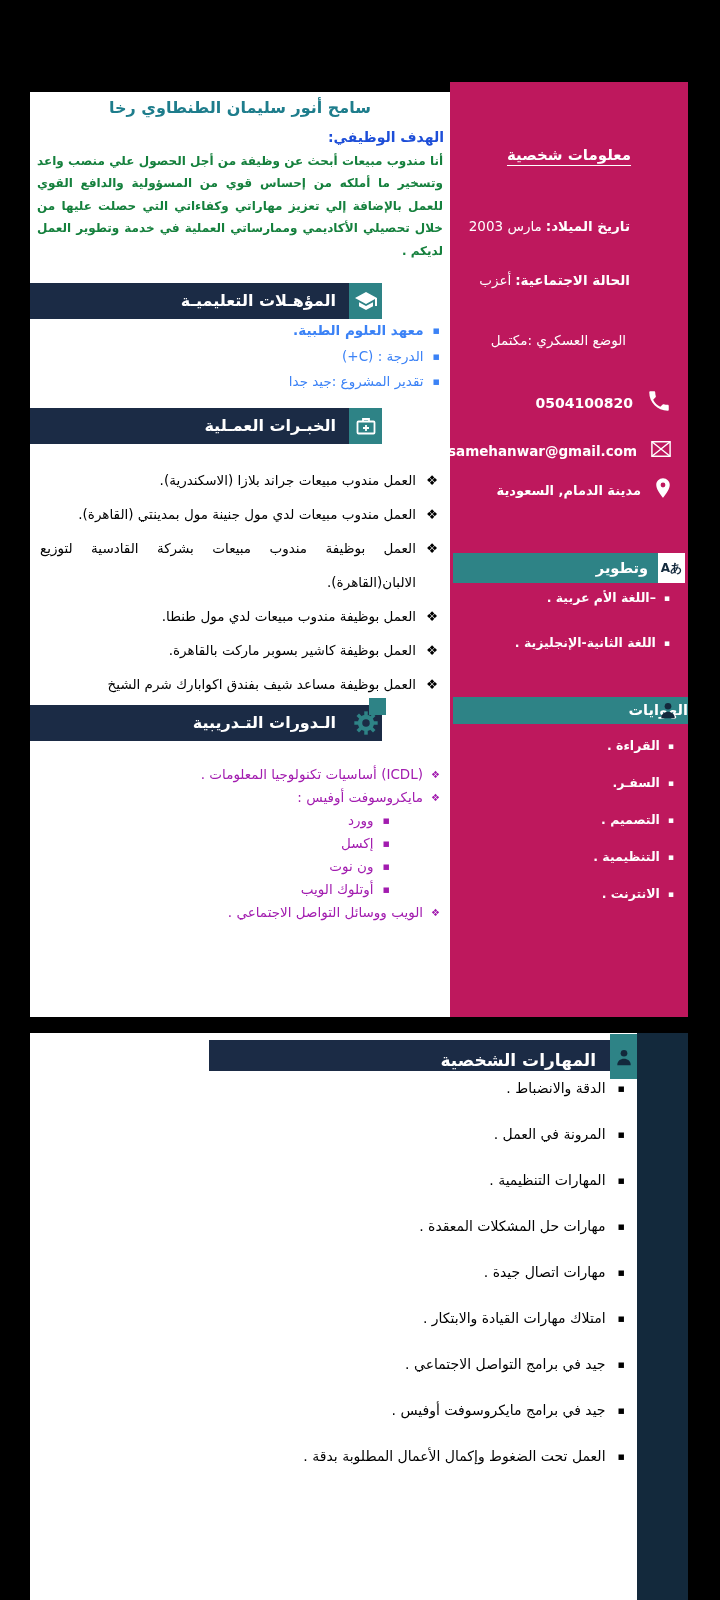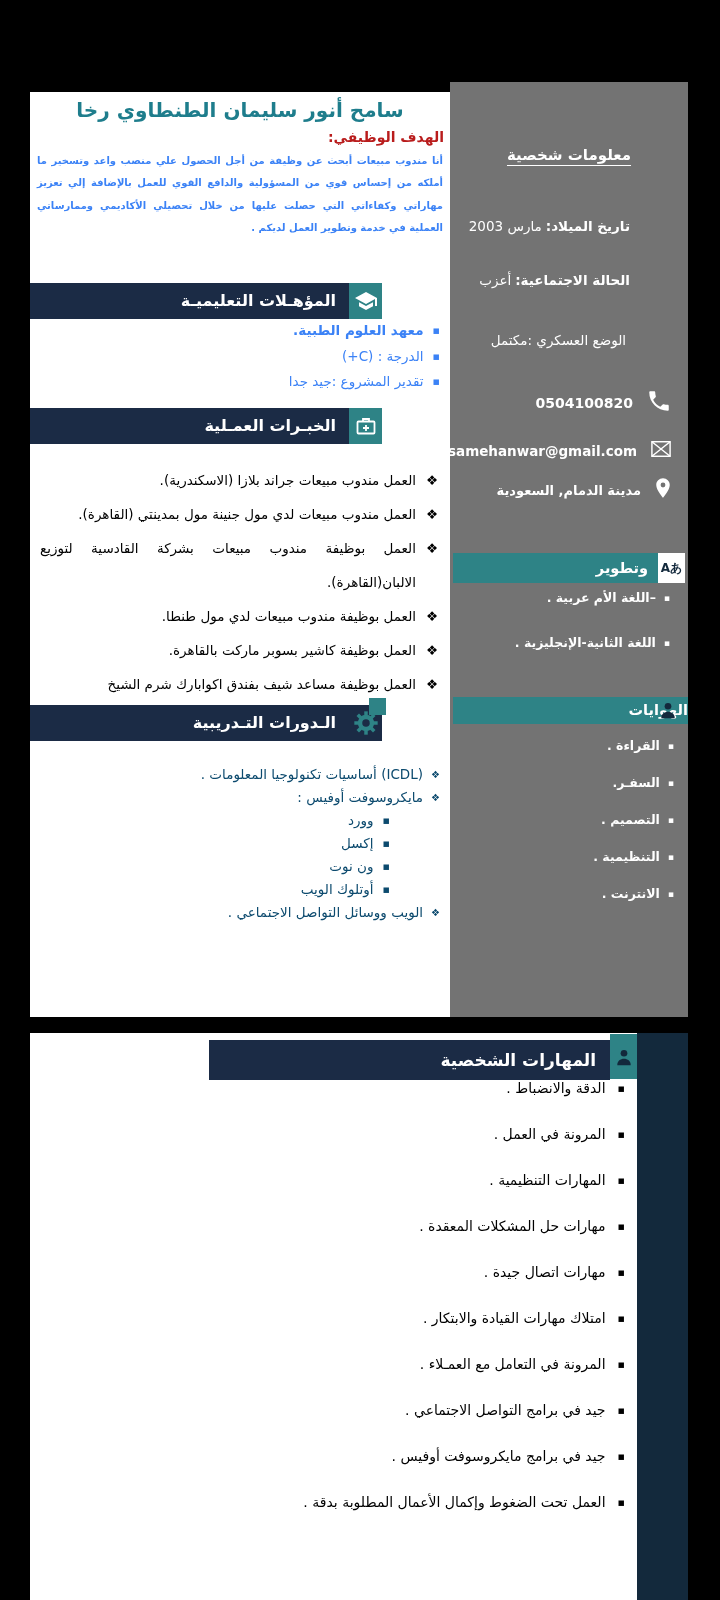--- a/index.html
+++ b/index.html
@@ -3,39 +3,39 @@
 <meta charset="utf-8">
 <style>
   html,body{margin:0;padding:0}
   body{
     width:720px;height:1600px;position:relative;overflow:hidden;
     background:#000;font-family:"DejaVu Sans",sans-serif;
   }
   .abs{position:absolute}
   
   #p1{left:30px;top:92px;width:420px;height:925px;background:#fff;position:absolute;direction:rtl}
-  #sb{left:450px;top:82px;width:238px;height:935px;background:#737373;position:absolute;direction:rtl;color:#fff}
+  #sb{left:450px;top:82px;width:238px;height:935px;background:#be185d;position:absolute;direction:rtl;color:#fff}
   #p2w{left:30px;top:1033px;width:607px;height:567px;background:#fff;position:absolute;direction:rtl}
   #p2nav{left:637px;top:1033px;width:51px;height:567px;background:#13293C;position:absolute}
-  #p2bar{left:209px;top:1040px;width:401px;height:40px;background:#1B2B45;position:absolute;direction:rtl}
+  #p2bar{left:209px;top:1040px;width:401px;height:31px;background:#1B2B45;position:absolute;direction:rtl}
   #p2teal{left:610px;top:1034px;width:27px;height:45px;background:#2E8386;position:absolute;display:flex;align-items:center;justify-content:center}
   
-  .name{top:6px;left:0;right:0;text-align:center;color:#1E7D8C;font-weight:bold;font-size:20px}
-  .obj-label{top:37px;right:6px;font-weight:bold;font-size:14px;color:#b91c1c}
-  .obj-text{top:58px;right:7px;left:7px;text-align:justify;font-weight:bold;font-size:10px;line-height:22.4px;color:#3b82f6}
+  .name{top:6px;left:0;right:0;text-align:center;color:#1E7D8C;font-weight:bold;font-size:16px}
+  .obj-label{top:37px;right:6px;font-weight:bold;font-size:14px;color:#1d4ed8}
+  .obj-text{top:58px;right:7px;left:7px;text-align:justify;font-weight:bold;font-size:12px;line-height:22.4px;color:#15803d}
   .secbar{left:0;width:352px;height:36px;background:#1B2B45;overflow:visible}
   .secbar .sectitle{position:absolute;right:46px;left:0;top:0;line-height:36px;color:#fff;font-weight:bold;font-size:16px;text-align:right}
   .iconsq{position:absolute;right:0;top:0;width:33px;height:36px;background:#2E8386;display:flex;align-items:center;justify-content:center}
   .edu-bar{top:191px}.exp-bar{top:316px}.trn-bar{top:613px}
   .gear-wrap{position:absolute;right:-4px;top:-7px;width:40px;height:52px}
   .gear-sq{position:absolute;right:0;top:0;width:17px;height:17px;background:#2E8386}
   .gear-svg{position:absolute;right:6px;top:11px}
   .edu-list{top:226px;right:10px;left:10px;font-size:13.5px;line-height:24.5px;color:#3b82f6;text-align:right}
   .exp-list{top:371px;right:10px;left:10px;font-size:13.5px;color:#000}
-  .trn-list{top:671px;right:10px;left:10px;font-size:13.5px;line-height:23px;color:#0c4a6e;text-align:right}
+  .trn-list{top:671px;right:10px;left:10px;font-size:13.5px;line-height:23px;color:#a21caf;text-align:right}
   .xitem{position:relative;padding-right:24px;text-align:justify;line-height:34px}
   .xitem .b{position:absolute;right:2px;top:0}
   .b{font-style:normal}
   .sqb{font-size:11px;vertical-align:1px;margin-left:9px}
   .sqb-sm{font-size:10px;vertical-align:1px;margin-left:8px}
   .bold{font-weight:bold}
   .sub{padding-right:50px}
   
   .sb-title{top:64px;left:0;right:0;text-align:center;font-weight:bold;font-size:15px;text-decoration:underline;text-underline-offset:5px}
   .sb-info{right:58px;text-align:right;font-size:13.5px}
@@ -198,21 +198,20 @@
 </div>
 
 <div id="p2w">
   <div class="abs sk-list">
     <div class="skitem"><span class="b sqb" style="margin-left:12px">▪</span><span>الدقة والانضباط .</span></div>
     <div class="skitem"><span class="b sqb" style="margin-left:12px">▪</span><span>المرونة في العمل .</span></div>
     <div class="skitem"><span class="b sqb" style="margin-left:12px">▪</span><span>المهارات التنظيمية .</span></div>
     <div class="skitem"><span class="b sqb" style="margin-left:12px">▪</span><span>مهارات حل المشكلات المعقدة .</span></div>
     <div class="skitem"><span class="b sqb" style="margin-left:12px">▪</span><span>مهارات اتصال جيدة .</span></div>
     <div class="skitem"><span class="b sqb" style="margin-left:12px">▪</span><span>امتلاك مهارات القيادة والابتكار .</span></div>
-    <div class="skitem"><span class="b sqb" style="margin-left:12px">▪</span><span>المرونة في التعامل مع العمـلاء .</span></div>
     <div class="skitem"><span class="b sqb" style="margin-left:12px">▪</span><span>جيد في برامج التواصل الاجتماعي .</span></div>
     <div class="skitem"><span class="b sqb" style="margin-left:12px">▪</span><span>جيد في برامج مايكروسوفت أوفيس .</span></div>
     <div class="skitem"><span class="b sqb" style="margin-left:12px">▪</span><span>العمل تحت الضغوط وإكمال الأعمال المطلوبة بدقة .</span></div>
   </div>
 </div>
 <div id="p2nav"></div>
 <div id="p2bar">
   <span class="p2-title">المهارات الشخصية</span>
 </div>
 <div id="p2teal">

